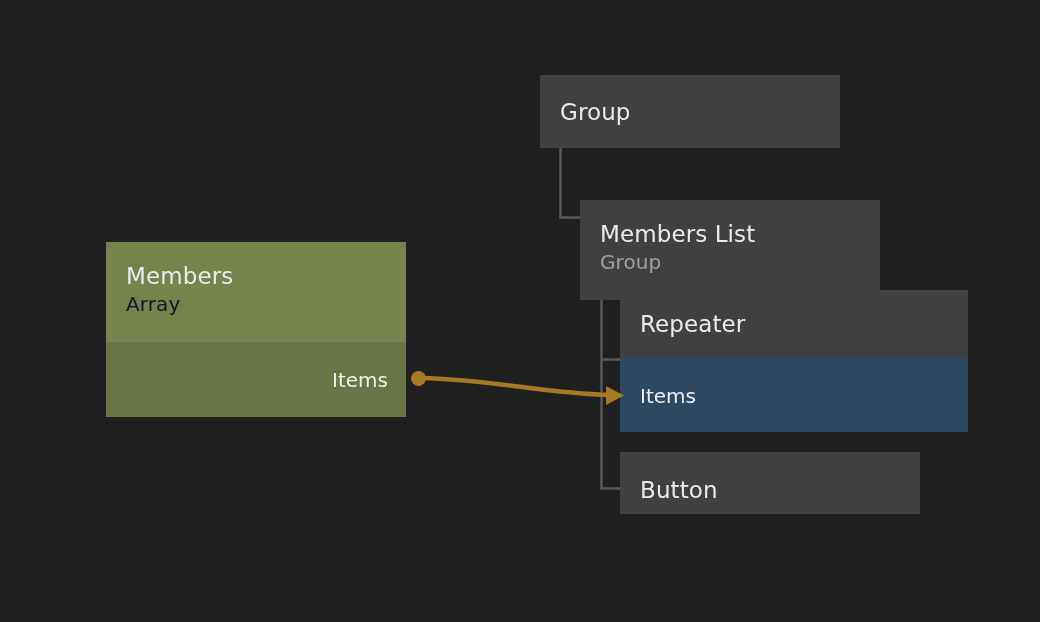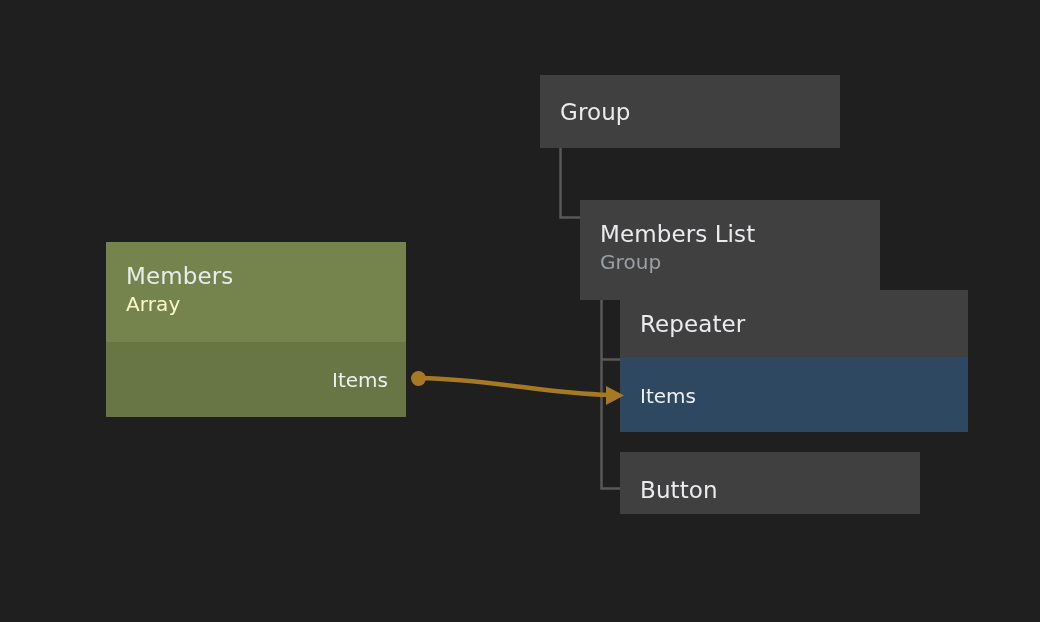--- a/index.html
+++ b/index.html
@@ -77,21 +77,21 @@
     padding-left: 20px;
   }
 
   
   .node.blue .node-header { background: #404040; }
   .node.blue .node-body   { background: #2f4861; }
 
   
   .node.green .node-header { background: #74844c; }
   .node.green .node-body   { background: #687544; }
-  .node.green .node-subtitle { color: #fef9c3; }
+  .node.green .node-subtitle { color: #0f172a; }
 
   
   #node-group {
     left: 540px; top: 75px; width: 300px; height: 73px;
   }
   #node-group .node-header { height: 73px; padding: 0 0 0 20px; }
 
   #node-members-list {
     left: 580px; top: 168px; width: 300px; height: 100px; margin-top: 32px;
   }

